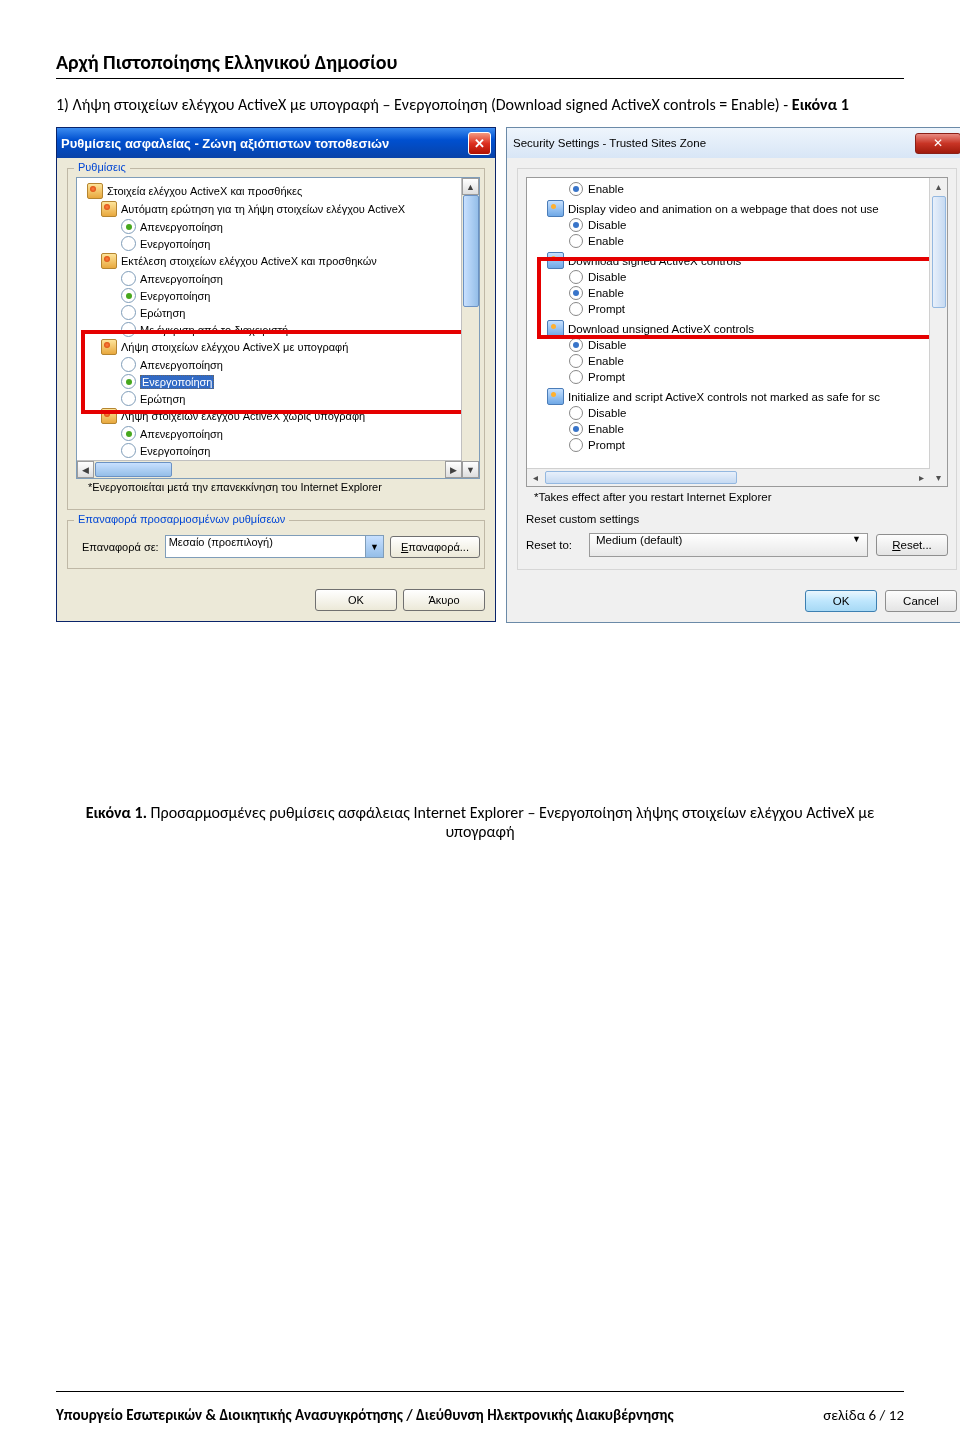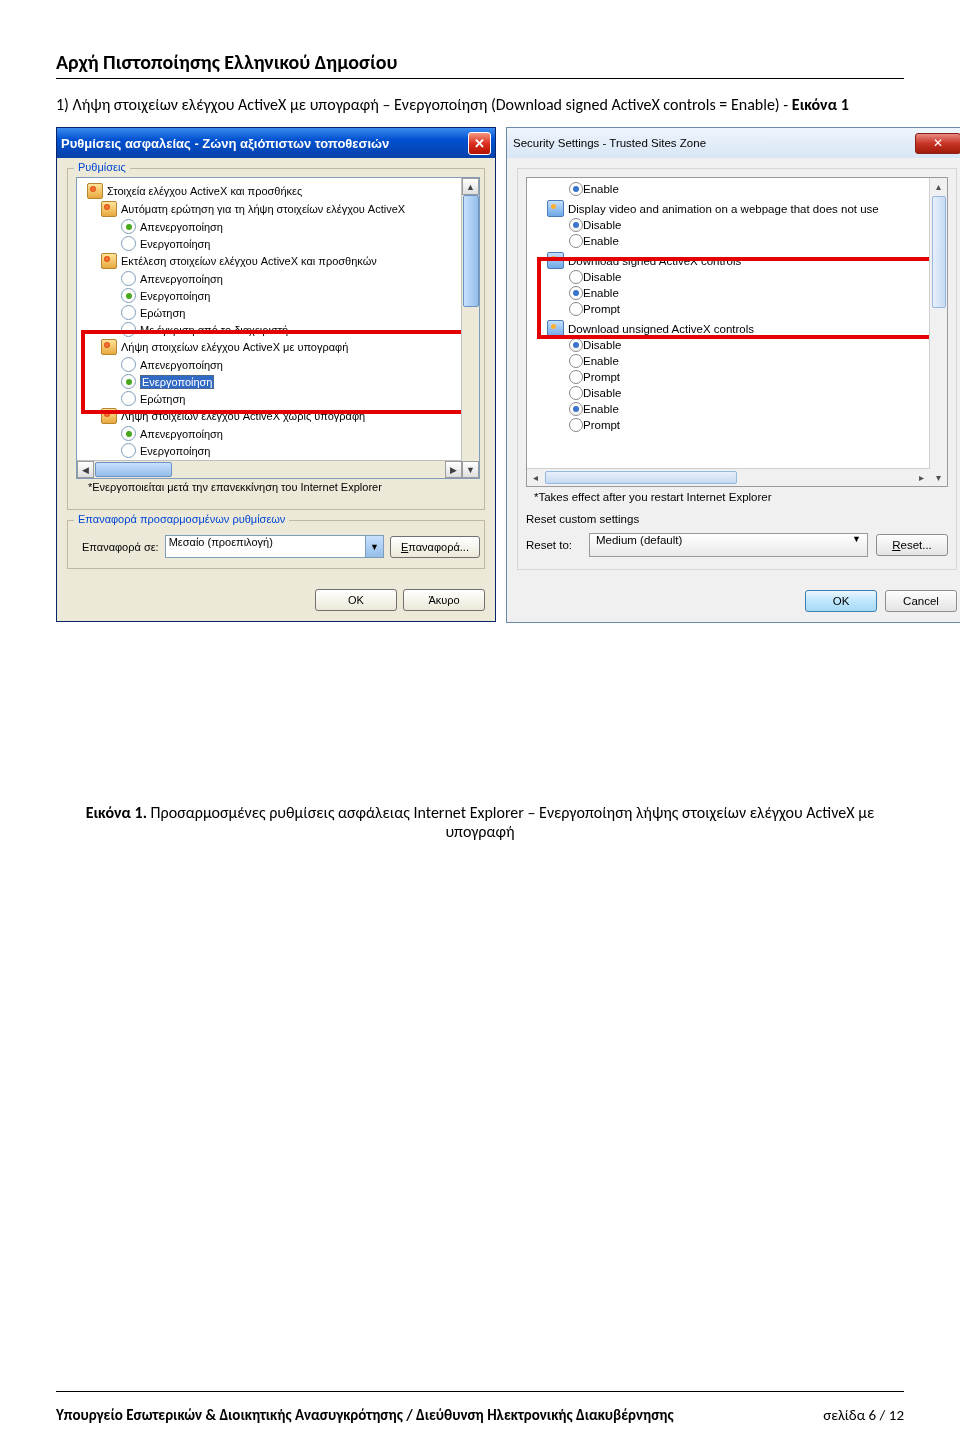--- a/index.html
+++ b/index.html
@@ -48,21 +48,21 @@
   .listbox2{background:#fff;border:1px solid #9a9a9a;height:308px;position:relative;overflow:hidden}
   .sbv2{position:absolute;top:0;right:0;width:17px;height:100%;background:#f0f0f0;border-left:1px solid #d0d0d0}
   .sbv2 .btn{position:absolute;width:15px;height:15px;display:flex;align-items:center;justify-content:center;font-size:10px;color:#505050}
   .sbv2 .btn.up{top:1px;left:1px}.sbv2 .btn.dn{bottom:1px;left:1px}
   .sbv2 .thumb{position:absolute;top:18px;left:2px;width:12px;height:110px;background:linear-gradient(90deg,#e8f0fb,#c6daf2);border:1px solid #94b8e0;border-radius:2px}
   .sbh2{position:absolute;left:0;bottom:0;width:calc(100% - 17px);height:17px;background:#f0f0f0;border-top:1px solid #d0d0d0}
   .sbh2 .btn{position:absolute;width:15px;height:15px;display:flex;align-items:center;justify-content:center;font-size:10px;color:#505050}
   .sbh2 .btn.l{left:1px;top:1px}.sbh2 .btn.r{right:1px;top:1px}
   .sbh2 .thumb{position:absolute;top:2px;left:18px;width:190px;height:11px;background:linear-gradient(#e8f0fb,#c6daf2);border:1px solid #94b8e0;border-radius:2px}
   .tree2{padding:4px 2px 20px 2px}
-  .opt2{display:flex;align-items:center;padding:0 0 2px 40px}
+  .opt2{display:flex;align-items:center;gap:5px;padding:0 0 2px 40px}
   .cat2{display:flex;align-items:center;gap:4px;padding:2px 0 1px 18px}
   .radio2{width:12px;height:12px;border:1px solid #888;border-radius:50%;background:#fff;display:flex;align-items:center;justify-content:center}
   .radio2.sel::after{content:"";width:6px;height:6px;border-radius:50%;background:#3874c9}
   .ic2{width:15px;height:15px;background:linear-gradient(#c5e0ff,#6fa8e6);border:1px solid #4a7cb8;border-radius:2px;position:relative}
   .ic2::after{content:"";position:absolute;top:3px;left:3px;width:5px;height:5px;background:#ffb030;border-radius:50%}
   .note2{padding:4px 0 8px 8px}
   .rowf2{display:flex;align-items:center;gap:8px;padding:4px 0}
   .w7combo{height:22px;flex:1;background:linear-gradient(#fff,#e8e8e8);border:1px solid #9a9a9a;border-radius:0;display:flex;padding:0 6px;position:relative}
   .w7combo .arrow{position:absolute;right:6px;font-size:9px}
   .w7btn{height:22px;min-width:72px;background:linear-gradient(#fdfdfd,#e4e4e4);border:1px solid #8e8e8e;border-radius:3px;font-size:11.5px;padding:0 14px}
@@ -240,20 +240,24 @@
                 <span>Disable</span>
               </div>
             <div class="opt2">
                 <span class="radio2"></span>
                 <span>Enable</span>
               </div>
             <div class="opt2">
                 <span class="radio2"></span>
                 <span>Prompt</span>
               </div>
+            <div class="cat2">
+                <span class="ic2"></span>
+                <span>Initialize and script ActiveX controls not marked as safe for sc</span>
+              </div>
             <div class="opt2">
                 <span class="radio2"></span>
                 <span>Disable</span>
               </div>
             <div class="opt2">
                 <span class="radio2 sel"></span>
                 <span>Enable</span>
               </div>
             <div class="opt2">
                 <span class="radio2"></span>

